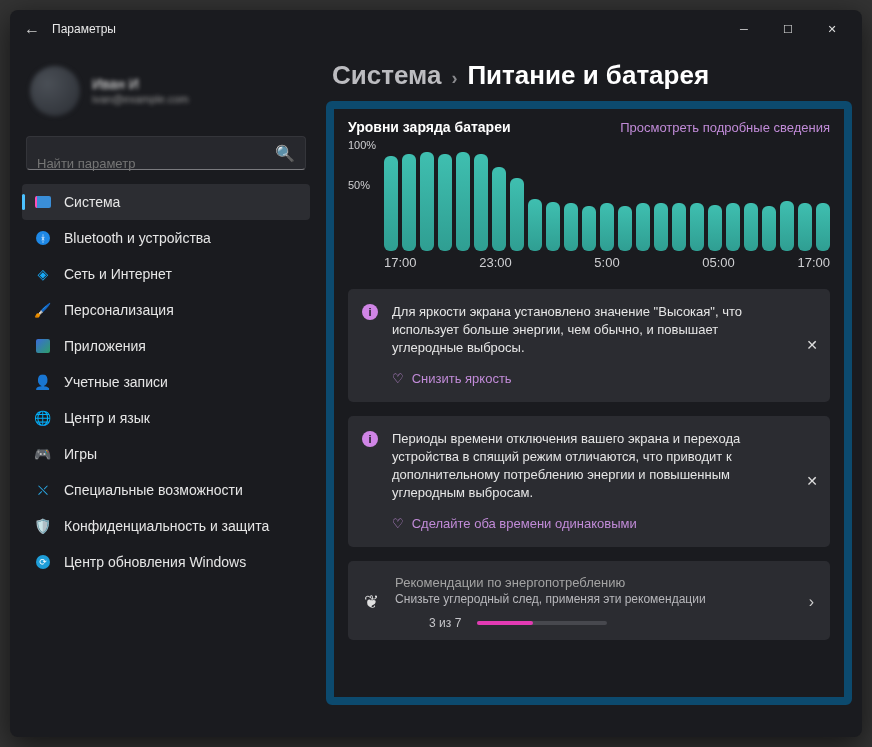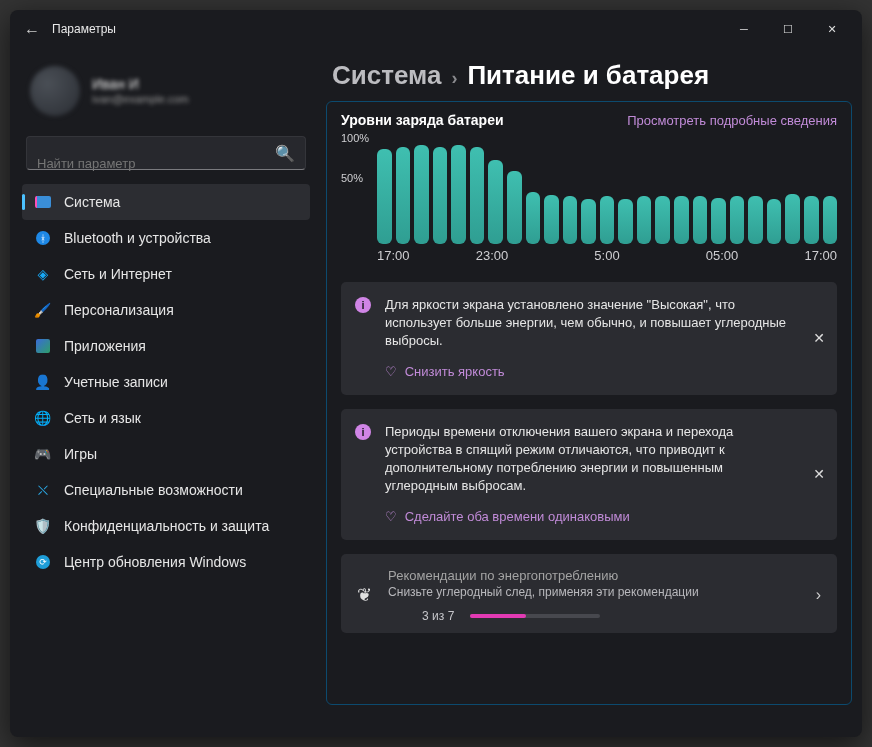--- a/index.html
+++ b/index.html
@@ -21,21 +21,21 @@
 .searchbox input { flex:1; background:transparent; border:none; outline:none; color:#22c55e; font-size:13px;margin-top:20px; }
 .nav { list-style:none; }
 .nav li { display:flex; align-items:center; gap:12px; height:36px; padding:0 12px; border-radius:4px; color:#e6e6e6; font-size:14px; cursor:pointer; position:relative; }
 .nav li.active { background:#2c2d32; }
 .nav li.active::before { content:""; position:absolute; left:0; top:10px; bottom:10px; width:3px; background:#4cc2ff; border-radius:2px; }
 .nav .ico { width:18px; height:18px; display:flex; align-items:center; justify-content:center; font-size:14px; }
 .main { flex:1; padding:4px 10px 0 6px; overflow:hidden; }
 .breadcrumb { display:flex; align-items:baseline; gap:10px; color:#fff; font-size:26px; font-weight:600; padding:8px 0 10px 6px; }
 .breadcrumb .parent { color:#bcbcc0; font-weight:600; }
 .breadcrumb .sep { color:#8a8a8e; font-size:18px; }
-.panel { border:1px solid #0c4a6e; border-radius:6px; padding:10px 14px 8px 14px; height:604px; overflow:hidden; position:relative; }
+.panel { border:8px solid #0c4a6e; border-radius:6px; padding:10px 14px 8px 14px; height:604px; overflow:hidden; position:relative; }
 .panel-head { display:flex; justify-content:space-between; align-items:center; margin-bottom:8px; }
 .panel-title { color:#fff; font-size:14px; font-weight:600; }
 .panel-link { color:#c18bd8; font-size:13px; cursor:pointer; }
 
 .chart { height:132px; position:relative; margin-bottom:14px; }
 .chart .yaxis { position:absolute; left:0; top:0; bottom:24px; width:34px; color:#cfcfd2; font-size:11px; }
 .chart .yaxis span { position:absolute; left:0; }
 .chart .y100 { top:-4px; }
 .chart .y50 { top:36px; }
 .bars { position:absolute; left:36px; right:0; top:0; bottom:24px; display:flex; align-items:flex-end; gap:4px; }
@@ -123,21 +123,21 @@
               <span class="ic-apps"></span>
             </span>
             <span>Приложения</span>
           </li>
         <li>
             <span class="ico ic-acct">👤</span>
             <span>Учетные записи</span>
           </li>
         <li>
             <span class="ico ic-time">🌐</span>
-            <span>Сеть и язык</span>
+            <span>Центр и язык</span>
           </li>
         <li>
             <span class="ico ic-game">🎮</span>
             <span>Игры</span>
           </li>
         <li>
             <span class="ico ic-acc">⛌</span>
             <span>Специальные возможности</span>
           </li>
         <li>

